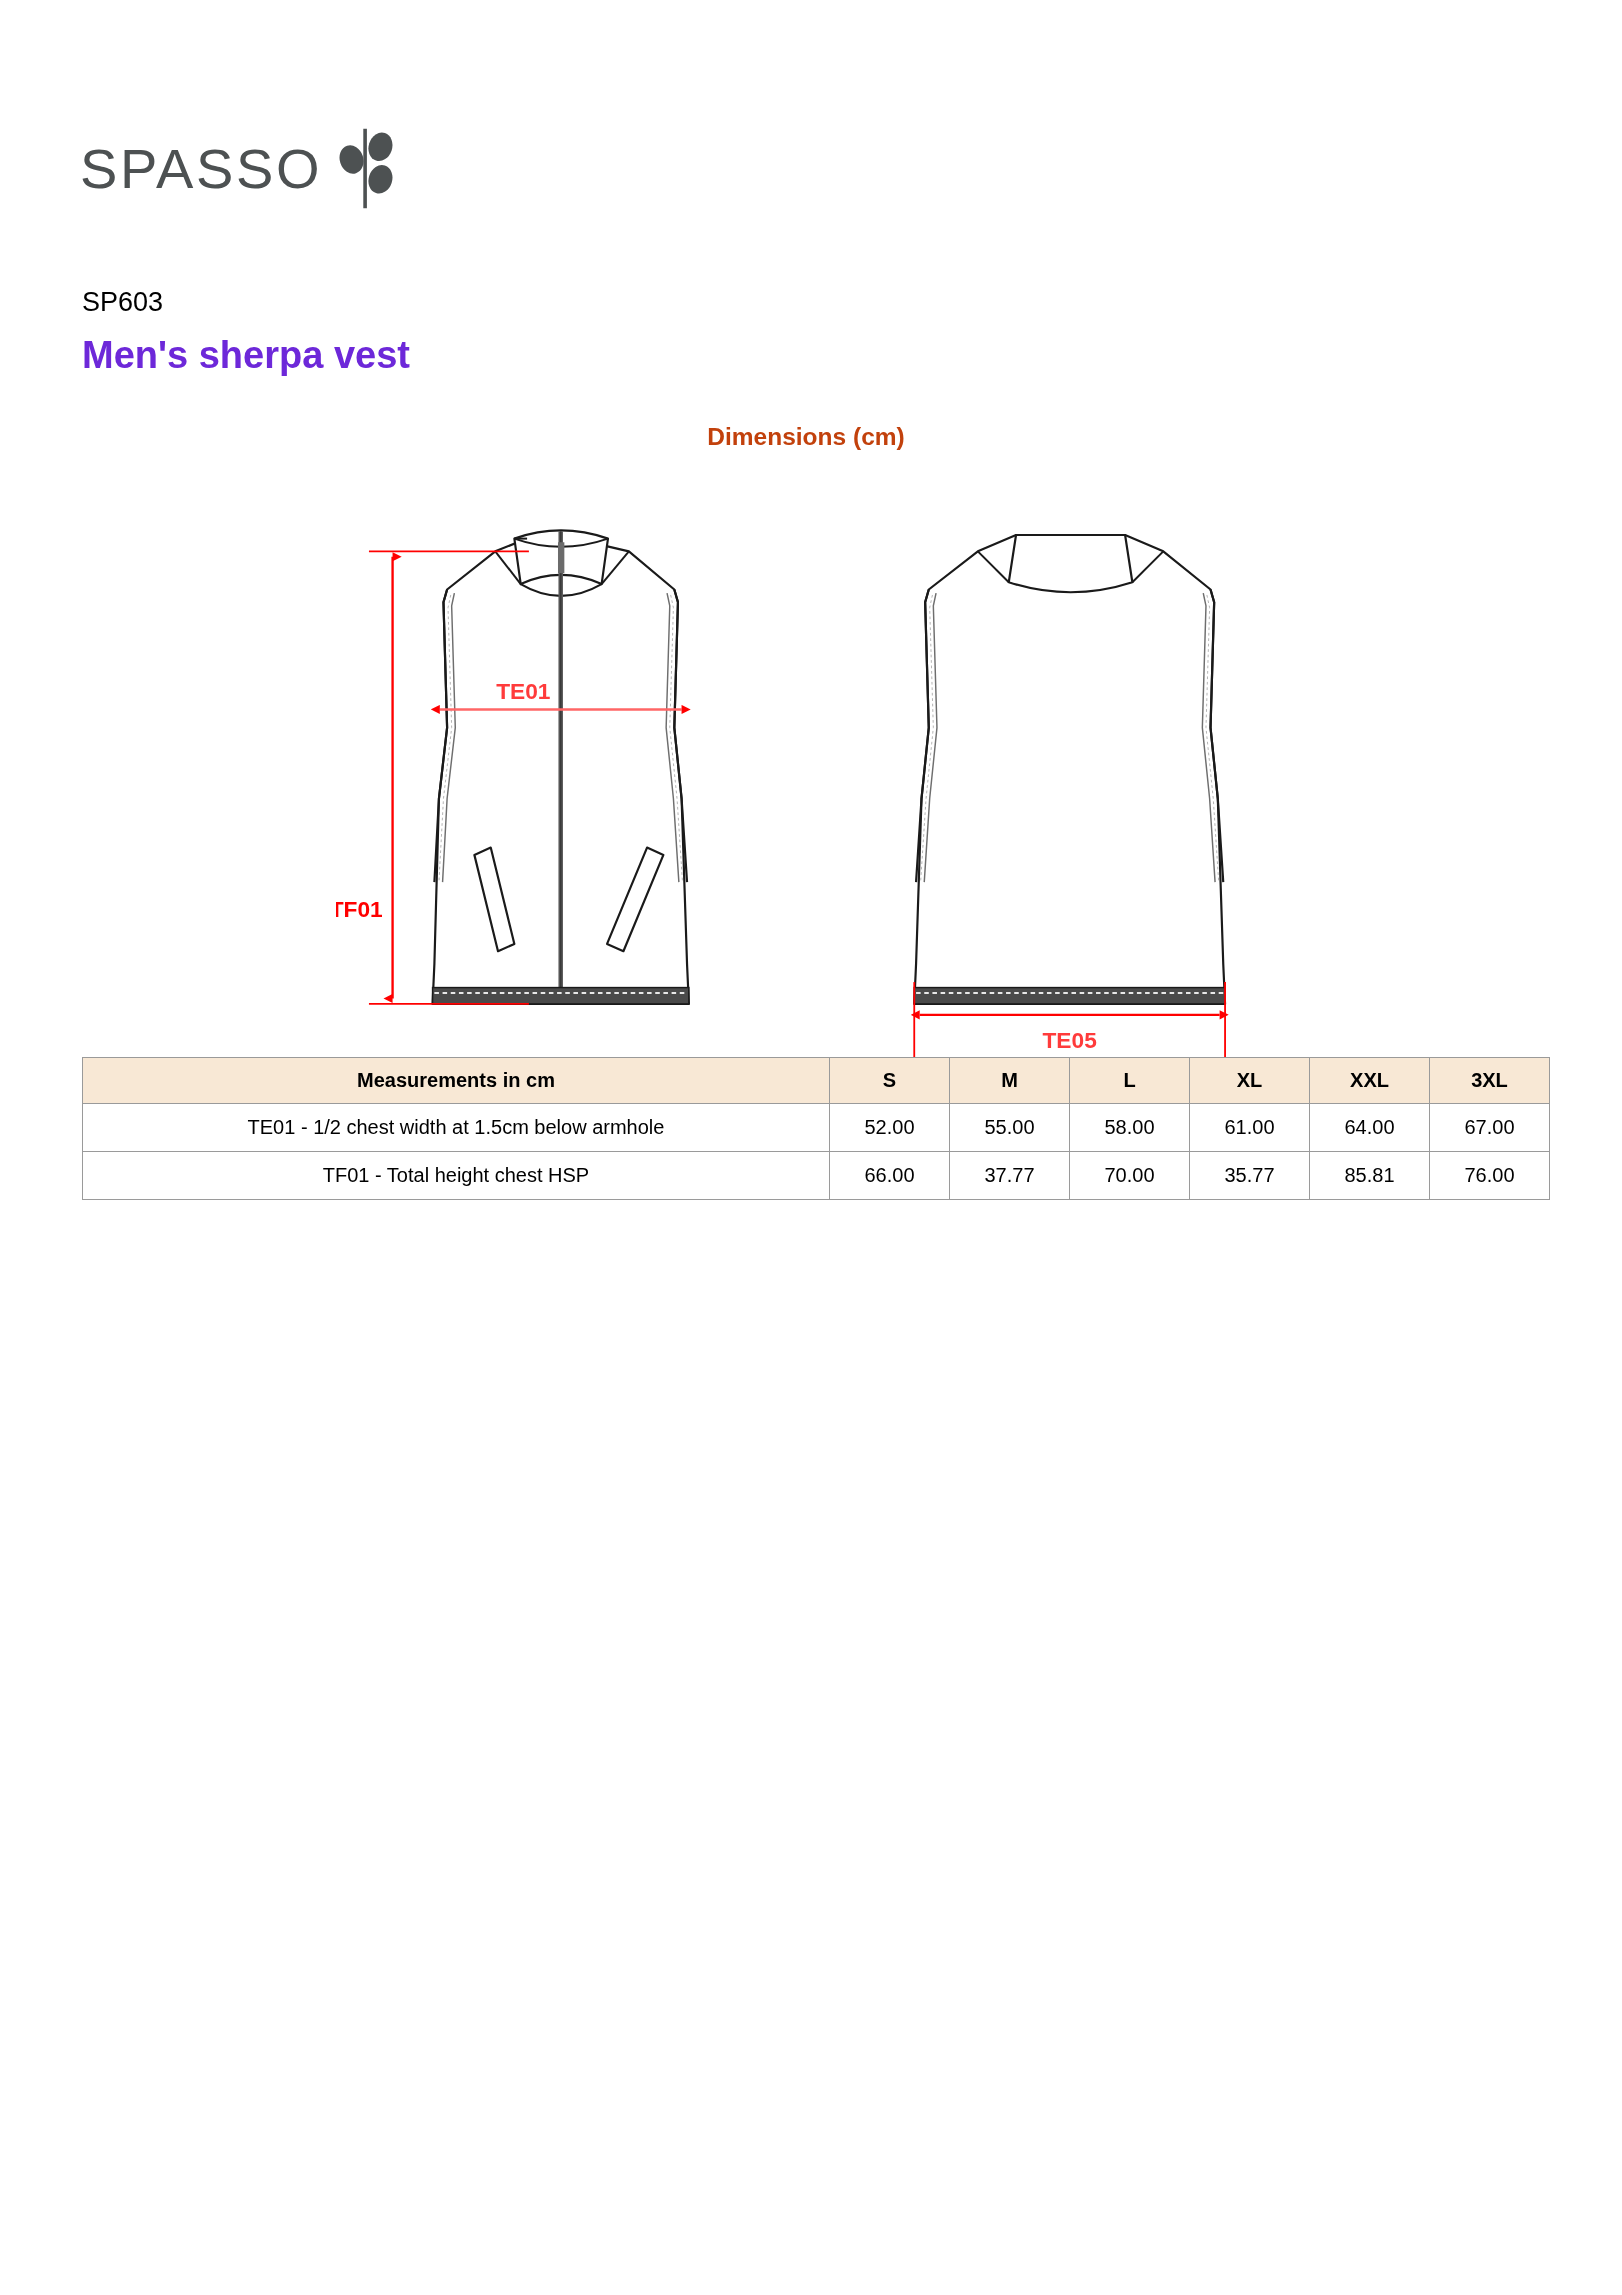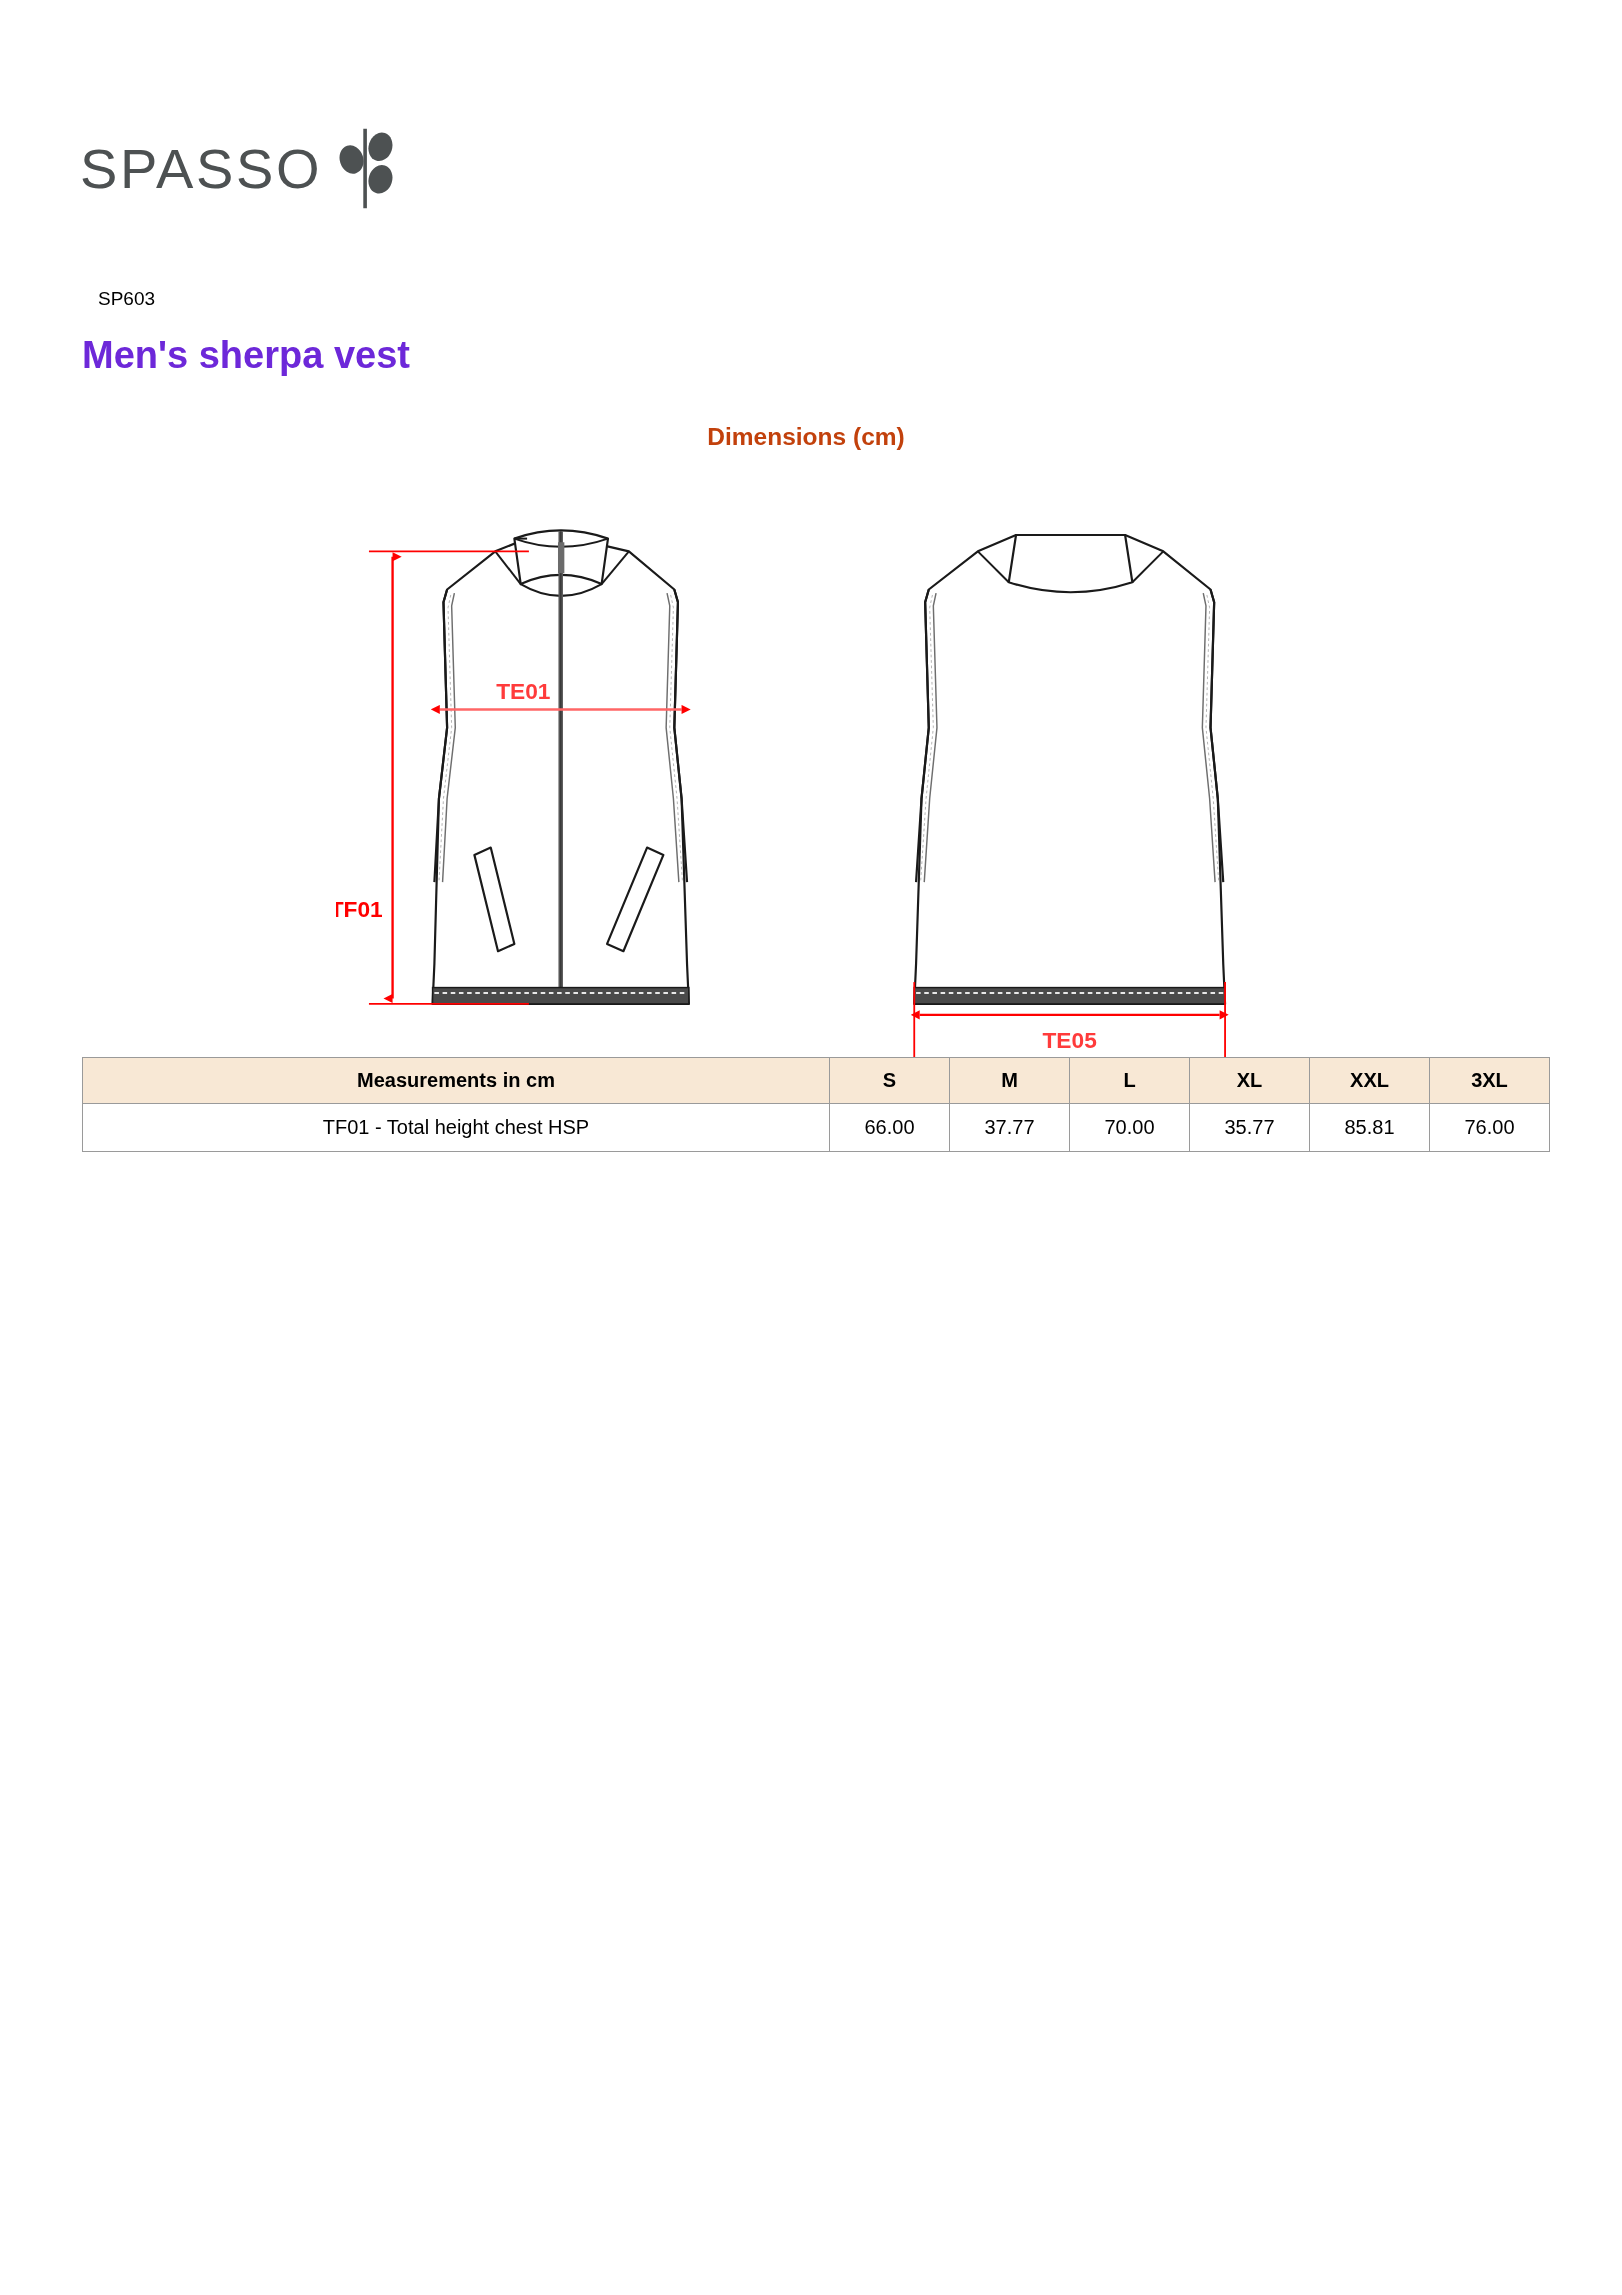--- a/index.html
+++ b/index.html
@@ -36,24 +36,23 @@
   .logo-mark {
     margin-left: 9px;
     display: block;
   }
 
   
   .sku {
     position: absolute;
     left: 82px;
     top: 289px;
-    font-size: 19px;
+    font-size: 27px;
     color: #000;
     line-height: 1;
-    margin-left: 16px;
   }
   .product-name {
     position: absolute;
     left: 82px;
     top: 335px;
     font-size: 38px;
     font-weight: bold;
     color: #6d28d9;
     line-height: 1.1;
   }
@@ -257,20 +256,29 @@
       <th class="size-col">S</th>
       <th class="size-col">M</th>
       <th class="size-col">L</th>
       <th class="size-col">XL</th>
       <th class="size-col">XXL</th>
       <th class="size-col">3XL</th>
     </tr>
   </thead>
   <tbody>
     <tr>
+      <td>TE01 - 1/2 chest width at 1.5cm below armhole</td>
+      <td>52.00</td>
+      <td>55.00</td>
+      <td>58.00</td>
+      <td>61.00</td>
+      <td>64.00</td>
+      <td>67.00</td>
+    </tr>
+    <tr>
       <td>TF01 - Total height chest HSP</td>
       <td>66.00</td>
       <td>37.77</td>
       <td>70.00</td>
       <td>35.77</td>
       <td>85.81</td>
       <td>76.00</td>
     </tr>
   </tbody>
 </table>

